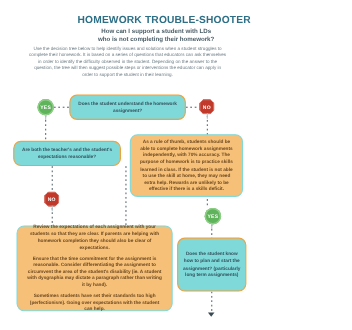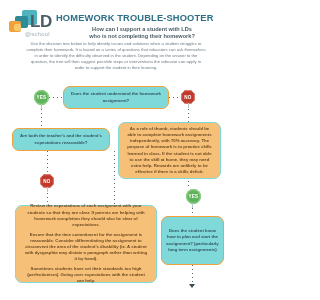--- a/index.html
+++ b/index.html
@@ -12,21 +12,21 @@
   .logo .sq{position:absolute;border-radius:2px;}
   .sq-teal-back{left:13px;top:0px;width:15px;height:15px;background:#4fb3bf;}
   .sq-teal-dark{left:6px;top:6px;width:13px;height:12px;background:#2e8b96;}
   .sq-orange{left:0px;top:11px;width:12px;height:11px;background:#f0a13c;}
   .sq-yellow{left:5px;top:14px;width:7px;height:7px;background:#f6c96a;}
   .logo .ld{position:absolute;left:21px;top:3px;font-size:17px;font-weight:bold;
             letter-spacing:-0.5px;color:#4a5d66;line-height:17px;}
   .logo .atschool{position:absolute;left:16px;top:21px;font-size:6px;
             color:#9fb0b8;letter-spacing:0.2px;}
 
-  .title{position:absolute;left:56px;top:13px;width:172px;text-align:left;
+  .title{position:absolute;left:56px;top:13px;width:172px;text-align:right;
          font-size:9.3px;font-weight:bold;color:#2c6f86;letter-spacing:0.15px;}
   .subtitle{position:absolute;left:56px;top:26px;width:172px;text-align:center;
          font-size:5.6px;font-weight:bold;color:#4a5d66;line-height:7.4px;}
   .intro{position:absolute;left:26px;top:41px;width:180px;text-align:center;
          font-size:4.2px;color:#6b7b84;line-height:5.9px;}
 
   
   .box{position:absolute;box-sizing:border-box;border-radius:7px;
        display:flex;align-items:center;justify-content:center;text-align:center;}
   .box-teal{background:#7fd9d9;border:1.4px solid #f0a13c;}
@@ -70,28 +70,20 @@
      background-size:1.4px 4px;background-repeat:repeat-y;}
   .arrow{position:absolute;width:0;height:0;
      border-left:3px solid transparent;border-right:3px solid transparent;
      border-top:4px solid #3b4a52;}
 </style>
 </head>
 <body>
 
 <div class="page">
 
-  <div class="logo">
-    <span class="sq sq-teal-back"></span>
-    <span class="sq sq-teal-dark"></span>
-    <span class="sq sq-orange"></span>
-    <span class="sq sq-yellow"></span>
-    <span class="ld">LD</span>
-    <span class="atschool">@school</span>
-  </div>
 
   <div class="title">HOMEWORK TROUBLE-SHOOTER</div>
   <div class="subtitle">
     <div>How can I support a student with LDs</div>
     <div>who is not completing their homework?</div>
   </div>
   <div class="intro">Use the decision tree below to help identify issues and solutions when a student struggles to complete their homework. It is based on a series of questions that educators can ask themselves in order to identify the difficulty observed in the student. Depending on the answer to the question, the tree will then suggest possible steps or interventions the educator can apply in order to support the student in their learning.</div>
 
   <div class="dot-h" style="left:49px;top:97px;width:14px;"></div>
   <div class="dot-h" style="left:169px;top:97px;width:12px;"></div>

